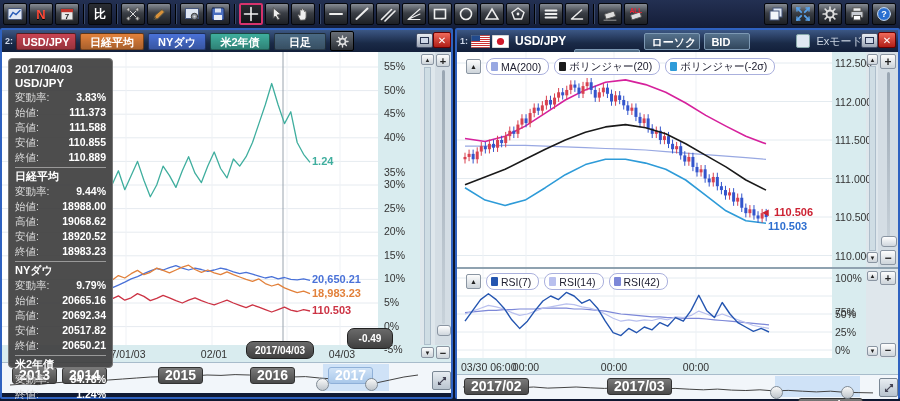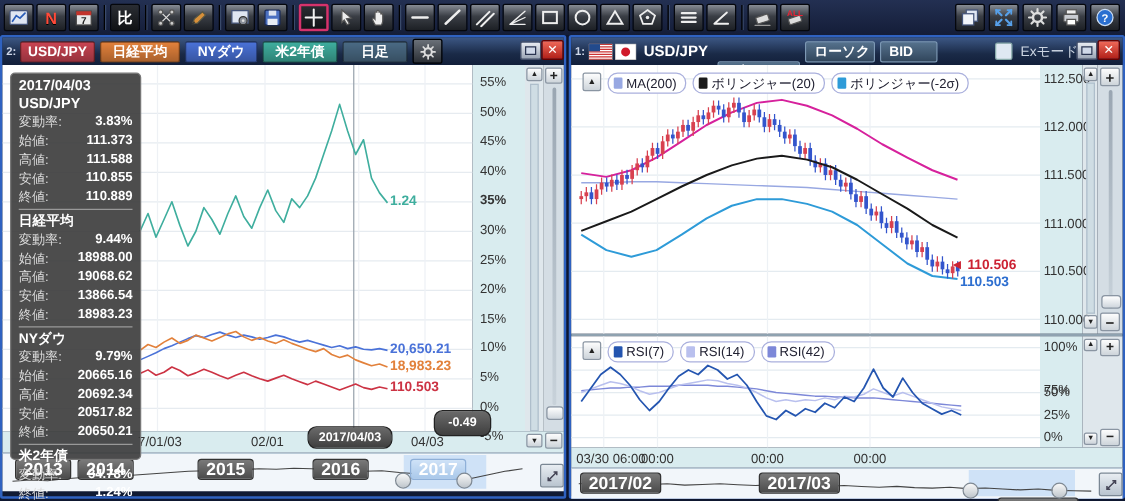--- a/index.html
+++ b/index.html
@@ -36,21 +36,21 @@
   .white{background:#fff;}
   .cyan{background:#d9ecef;}
   .navzone{background:#f2f6fa;border-top:1px solid #a8bccb;}
   .axlbl{position:absolute;font-size:10.5px;color:#333;}
   .pricelbl{position:absolute;font-size:11px;font-weight:bold;white-space:nowrap;}
   .dbadge{position:absolute;background:linear-gradient(#6a6a6a,#3f3f3f);border:1px solid #222;border-radius:7px;
     color:#fff;font-size:10px;font-weight:bold;display:flex;align-items:center;justify-content:center;}
   .yearb{position:absolute;height:15px;padding:0 6px;background:linear-gradient(#7a7a7a,#4a4a4a);border:1px solid #333;
     border-radius:3px;color:#fff;font-size:14px;font-weight:bold;line-height:15px;cursor:pointer;}
   .yearb.future{background:linear-gradient(#cfe2f7,#a9c8ea);color:#fff;border-color:#8fb0d8;}
-  .legend{position:absolute;display:flex;gap:5px;}
+  .legend{position:absolute;display:flex;gap:5px;align-items:center;}
   .lbadge{height:15px;border:1px solid #aab0dd;border-radius:8px;background:#fff;display:flex;align-items:center;
     font-size:10.5px;color:#223;padding:0 7px 0 4px;gap:3px;cursor:pointer;}
   .lbadge i{display:block;width:7px;height:9px;border-radius:1px;}
   .colbtn{position:absolute;box-sizing:border-box;background:linear-gradient(#fdfdfd,#cdd4da);border:1px solid #8a95a2;
     border-radius:2px;display:flex;align-items:center;justify-content:center;color:#222;cursor:pointer;}
   .groove{position:absolute;width:3px;background:linear-gradient(#9aa6b2,#c8d2da);border-radius:2px;}
   .thumbh{position:absolute;background:linear-gradient(#fff,#cfd6dd);border:1px solid #8a95a2;border-radius:3px;cursor:pointer;}
   .scrolltrack{position:absolute;background:#cfdde4;border:1px solid #aebecb;box-sizing:border-box;}
   .navhandle{position:absolute;width:11px;height:11px;border-radius:50%;background:linear-gradient(#f8f8f8,#bfc6cc);
     border:1px solid #808a94;cursor:ew-resize;}
@@ -308,21 +308,21 @@
         <line x1="281" y1="0" x2="281" y2="293" stroke="#9aa4ae" stroke-width="1"></line>
         <polyline points="110.0,133.0 116.4,118.8 122.8,137.7 129.2,123.6 135.5,109.4 141.9,128.3 148.3,144.8 154.7,133.0 161.1,114.1 167.5,123.6 173.9,135.4 180.3,118.8 186.6,104.7 193.0,121.2 199.4,130.6 205.8,114.1 212.2,100.0 218.6,116.5 225.0,125.9 231.4,107.0 237.7,114.1 244.1,104.7 250.5,90.5 256.9,71.6 263.3,52.8 269.7,31.5 276.1,52.8 282.5,71.6 288.8,59.8 295.2,90.5 301.6,102.3 308.0,110.3" fill="none" stroke="#3fae9e" stroke-width="1.3" stroke-linejoin="round"></polyline>
         <polyline points="110.0,235.9 116.4,233.1 122.8,230.2 129.2,226.9 135.5,224.6 141.9,221.7 148.3,218.9 154.7,216.5 161.1,218.0 167.5,215.6 173.9,213.7 180.3,216.1 186.6,218.0 193.0,216.1 199.4,217.5 205.8,219.4 212.2,218.0 218.6,216.1 225.0,217.5 231.4,219.8 237.7,221.7 244.1,220.3 250.5,222.2 256.9,224.1 263.3,226.0 269.7,224.6 276.1,226.9 282.5,225.5 288.8,227.4 295.2,227.9 301.6,226.9 308.0,228.3" fill="none" stroke="#4a72d8" stroke-width="1.3" stroke-linejoin="round"></polyline>
         <polyline points="110.0,228.3 116.4,223.6 122.8,226.0 129.2,221.7 135.5,218.4 141.9,222.7 148.3,220.3 154.7,216.1 161.1,218.4 167.5,220.8 173.9,218.0 180.3,215.1 186.6,213.2 193.0,217.5 199.4,220.3 205.8,218.0 212.2,220.8 218.6,222.7 225.0,219.8 231.4,222.7 237.7,225.0 244.1,227.4 250.5,229.3 256.9,226.9 263.3,231.6 269.7,234.0 276.1,232.1 282.5,235.9 288.8,238.3 295.2,240.6 301.6,239.2 308.0,241.6" fill="none" stroke="#e2813b" stroke-width="1.3" stroke-linejoin="round"></polyline>
         <polyline points="110.0,246.8 116.4,243.9 122.8,248.2 129.2,245.8 135.5,241.6 141.9,244.4 148.3,248.6 154.7,246.3 161.1,243.4 167.5,245.8 173.9,248.6 180.3,251.0 186.6,248.2 193.0,245.8 199.4,248.6 205.8,251.0 212.2,252.9 218.6,250.5 225.0,248.2 231.4,251.0 237.7,253.4 244.1,255.7 250.5,252.9 256.9,255.2 263.3,257.6 269.7,260.0 276.1,257.6 282.5,255.2 288.8,258.1 295.2,259.5 301.6,257.6 308.0,259.0" fill="none" stroke="#cc3344" stroke-width="1.3" stroke-linejoin="round"></polyline>
       </svg>
       <div class="axlbl" style="position: absolute; left: 384px; top: 60px; width: 34px; height: 12px;">55%</div>
       <div class="axlbl" style="position: absolute; left: 384px; top: 83.6px; width: 34px; height: 12px;">50%</div>
       <div class="axlbl" style="position: absolute; left: 384px; top: 107.2px; width: 34px; height: 12px;">45%</div>
       <div class="axlbl" style="position: absolute; left: 384px; top: 130.8px; width: 34px; height: 12px;">40%</div>
-      <div class="axlbl" style="position: absolute; left: 384px; top: 154px; width: 34px; height: 12px; font-weight: bold;">35%</div>
+      <div class="axlbl" style="position: absolute; left: 384px; top: 166px; width: 34px; height: 12px;">35%</div>
       <div class="axlbl" style="position: absolute; left: 384px; top: 178px; width: 34px; height: 12px;">30%</div>
       <div class="axlbl" style="position: absolute; left: 384px; top: 201.6px; width: 34px; height: 12px;">25%</div>
       <div class="axlbl" style="position: absolute; left: 384px; top: 225.2px; width: 34px; height: 12px;">20%</div>
       <div class="axlbl" style="position: absolute; left: 384px; top: 248.8px; width: 34px; height: 12px;">15%</div>
       <div class="axlbl" style="position: absolute; left: 384px; top: 272.4px; width: 34px; height: 12px;">10%</div>
       <div class="axlbl" style="position: absolute; left: 384px; top: 296px; width: 34px; height: 12px;">5%</div>
       <div class="axlbl" style="position: absolute; left: 384px; top: 319.6px; width: 34px; height: 12px;">0%</div>
       <div class="axlbl" style="position: absolute; left: 384px; top: 343.2px; width: 34px; height: 12px;">-5%</div>
       <div class="axlbl" style="position: absolute; left: 98px; top: 348px; width: 60px; height: 12px; text-align: center;">7/01/03</div>
       <div class="axlbl" style="position: absolute; left: 184px; top: 348px; width: 60px; height: 12px; text-align: center;">02/01</div>
@@ -388,21 +388,21 @@
         <div class="ib-row">
           <div class="ib-k">始値:</div>
           <div class="ib-v">18988.00</div>
         </div>
         <div class="ib-row">
           <div class="ib-k">高値:</div>
           <div class="ib-v">19068.62</div>
         </div>
         <div class="ib-row">
           <div class="ib-k">安値:</div>
-          <div class="ib-v">13866.54</div>
+          <div class="ib-v">18920.52</div>
         </div>
         <div class="ib-row">
           <div class="ib-k">終値:</div>
           <div class="ib-v">18983.23</div>
         </div>
         <div class="ib-sec">NYダウ</div>
         <div class="ib-row">
           <div class="ib-k">変動率:</div>
           <div class="ib-v">9.79%</div>
         </div>

